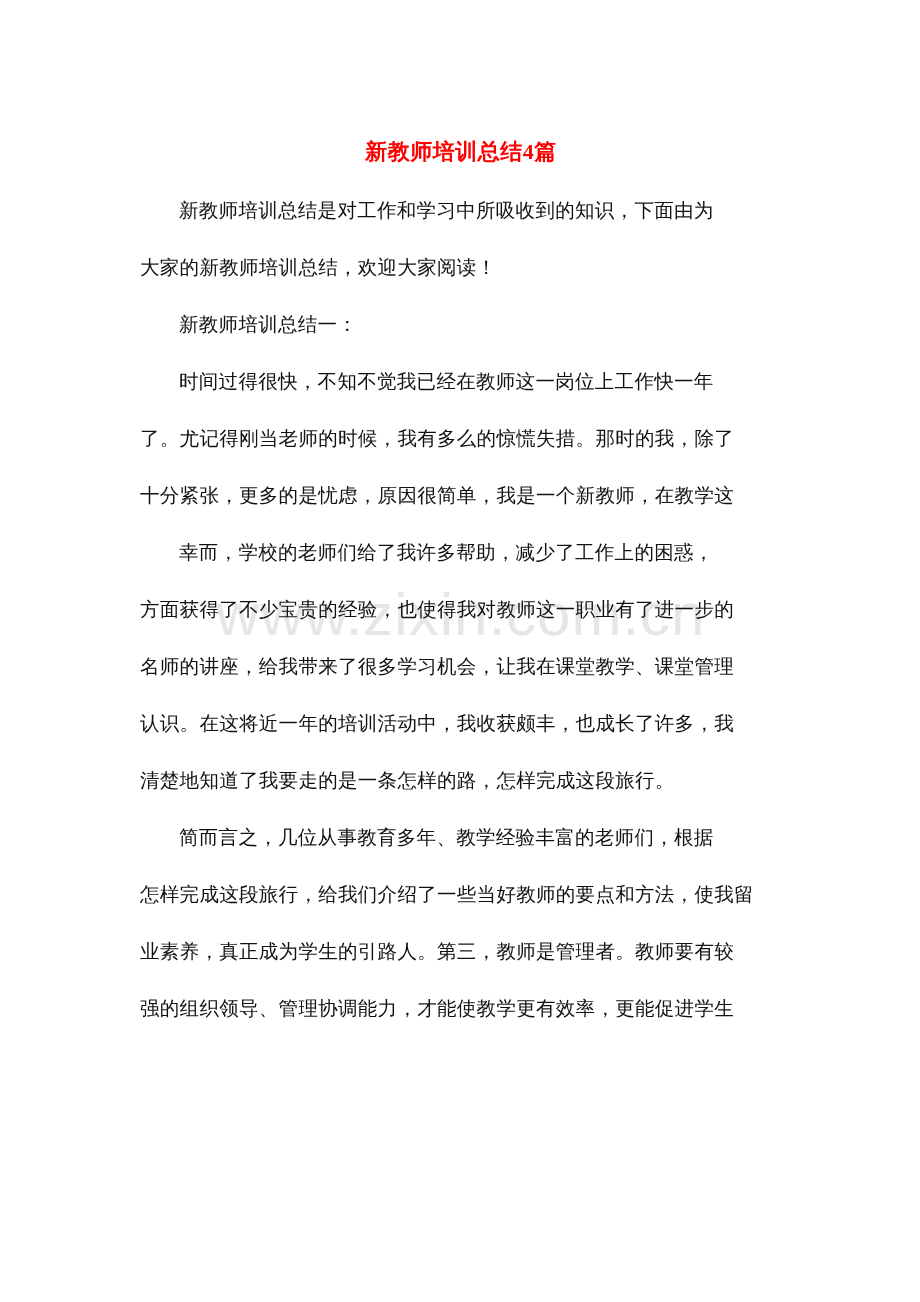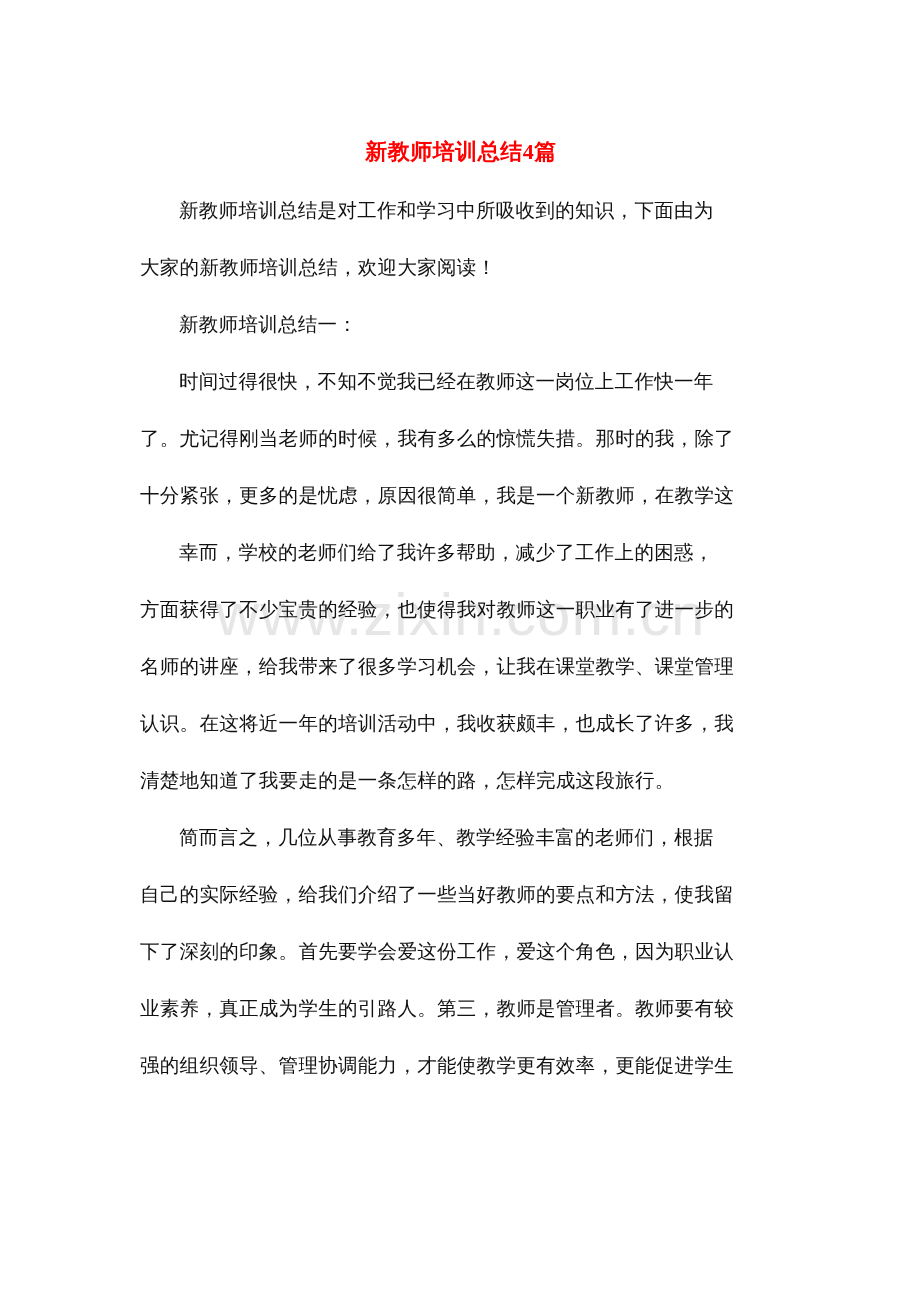--- a/index.html
+++ b/index.html
@@ -59,19 +59,18 @@
     <p class="para">
       <span class="line">幸而，学校的老师们给了我许多帮助，减少了工作上的困惑，</span>
       <span class="line">方面获得了不少宝贵的经验，也使得我对教师这一职业有了进一步的</span>
       <span class="line">名师的讲座，给我带来了很多学习机会，让我在课堂教学、课堂管理</span>
       <span class="line">认识。在这将近一年的培训活动中，我收获颇丰，也成长了许多，我</span>
       <span class="line">清楚地知道了我要走的是一条怎样的路，怎样完成这段旅行。</span>
     </p>
 
     <p class="para">
       <span class="line">简而言之，几位从事教育多年、教学经验丰富的老师们，根据</span>
-      <span class="line">自己的实际经验，给我们介绍了一些当好教师的要点和方法，使我留</span>
-      <span class="line">下了深刻的印象。首先要学会爱这份工作，爱这个角色，因为职业认</span>
+      <span class="line">怎样完成这段旅行，给我们介绍了一些当好教师的要点和方法，使我留</span>
       <span class="line">业素养，真正成为学生的引路人。第三，教师是管理者。教师要有较</span>
       <span class="line">强的组织领导、管理协调能力，才能使教学更有效率，更能促进学生</span>
     </p>
   </div>
 </div>
 
 </body></html>

